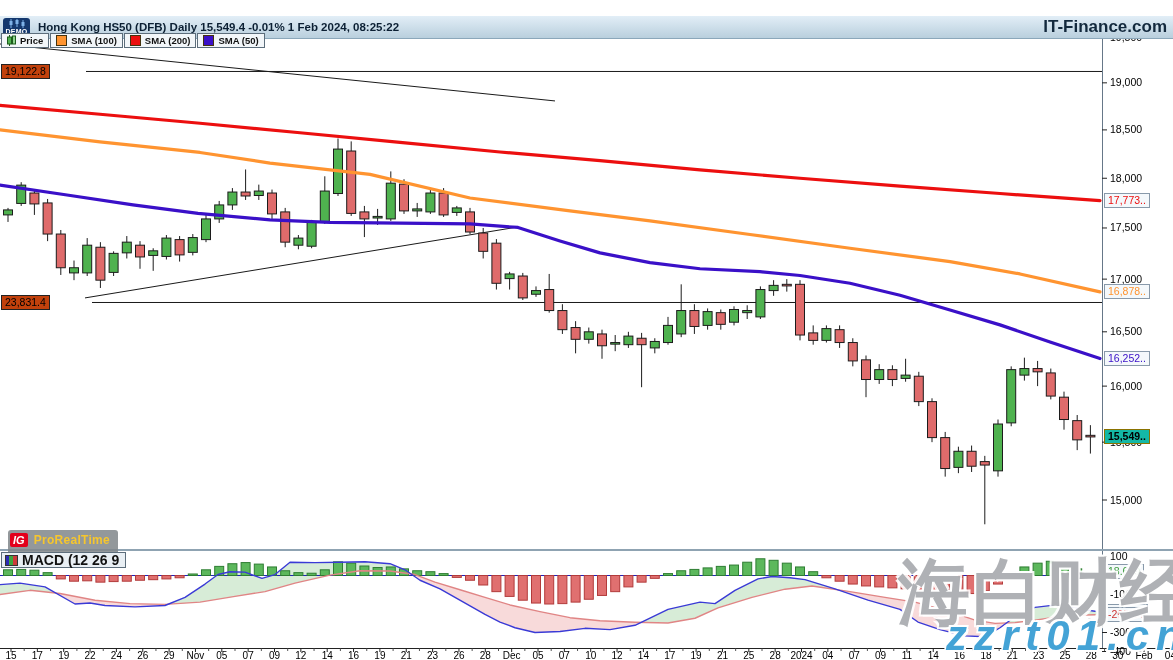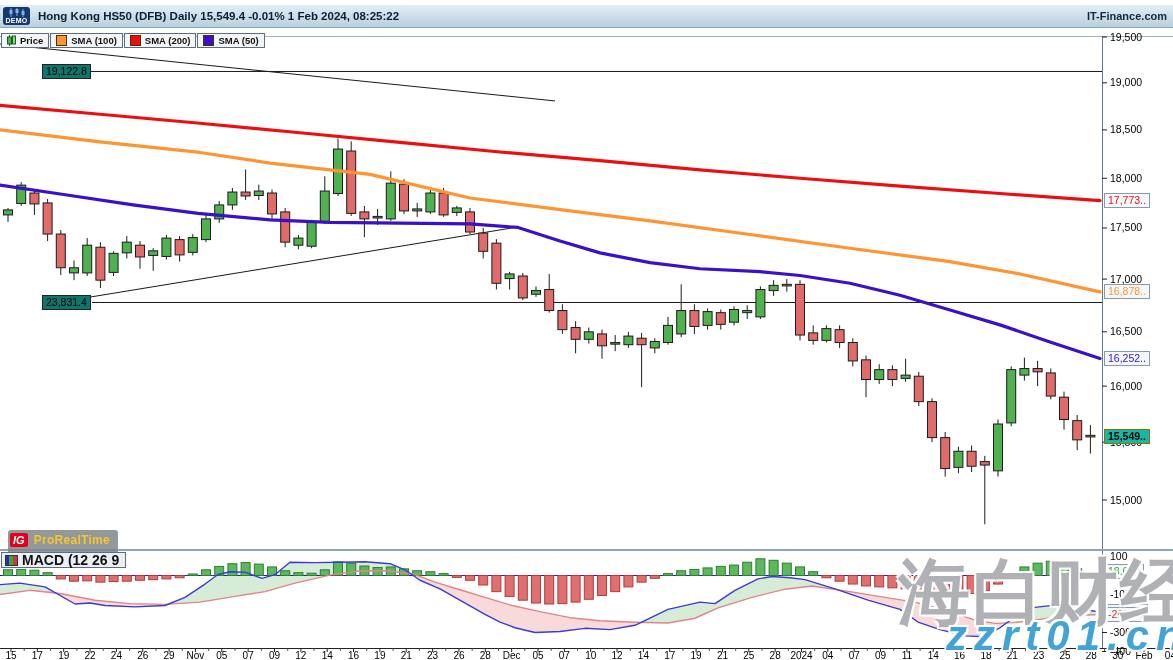--- a/index.html
+++ b/index.html
@@ -1,27 +1,27 @@
 <!DOCTYPE html>
 <html><head>
 <meta charset="utf-8">
 <style>
   html,body{margin:0;padding:0;background:#e8e8e8;}
   .app{position:relative;width:1173px;height:660px;background:#fff;overflow:hidden;
        font-family:"Liberation Sans",sans-serif;-webkit-font-smoothing:antialiased;}
   
-  .titlebar{position:absolute;left:0;top:5px;width:1173px;height:22px;z-index:6;
+  .titlebar{position:absolute;left:0;top:16px;width:1173px;height:22px;z-index:6;
     background:linear-gradient(#e2eef7,#b9cfdd);border-bottom:1px solid #8ba7ba;
     display:flex;align-items:center;}
   .demo-badge{position:relative;margin-left:3px;width:27px;height:18px;background:#15386e;
     border-radius:3px;display:flex;flex-direction:column;align-items:center;justify-content:flex-end;}
   .demo-badge .demo-txt{color:#fff;font-size:7px;font-weight:bold;line-height:8px;letter-spacing:.3px;}
   .demo-badge svg{position:absolute;top:1px;}
   .title{margin-left:8px;font-size:11.5px;font-weight:bold;color:#0b1f33;white-space:nowrap;}
-  .site{margin-left:auto;margin-right:6px;font-size:11px;font-weight:bold;color:#13293d;}
+  .site{margin-left:auto;margin-right:6px;font-size:17px;font-weight:bold;color:#13293d;}
   
   .legend{position:absolute;left:0;top:33px;width:1173px;height:15px;z-index:6;display:flex;}
   .chip{height:13px;display:flex;align-items:center;padding:0 5px;margin-left:1px;
     background:#f2f6f9;border:1px solid #5c6d7b;font-size:9.5px;font-weight:bold;color:#111;
     white-space:nowrap;}
   .chip .sw{width:9px;height:9px;margin-right:4px;border:1px solid #44330f;}
   .chip svg{margin-right:4px;}
   
   .prt-logo{position:absolute;left:8px;top:530px;z-index:4;height:19px;display:flex;align-items:center;
     background:rgba(128,134,138,.85);border-radius:3px;padding:0 8px 16px 2px;}
@@ -30,21 +30,21 @@
   .prt-logo .prt{color:#f6c62d;font-weight:bold;font-size:12px;letter-spacing:.3px;}
   .macd-tab{position:absolute;left:1px;top:552px;z-index:4;height:14px;display:flex;align-items:center;
     background:#e9eff4;border:1px solid #5c6d7b;padding:0 6px 0 3px;font-size:14px;font-weight:bold;color:#111;}
   .macd-ic{display:inline-block;width:11px;height:9px;margin-right:4px;
     background:linear-gradient(90deg,#2b2bb5 0 3px,#3da53d 3px 7px,#cc3a3a 7px 11px);border:1px solid #333;}
   
   .mbox{position:absolute;left:1104px;z-index:4;height:13px;line-height:13px;padding:0 3px;
     background:#f4f8fb;border:1px solid #8899aa;font-size:10.5px;white-space:nowrap;}
   .mbox.yellow{background:#14b8a6;border-color:#8a7200;color:#000;font-weight:bold;}
   .lbox{position:absolute;left:1px;z-index:4;height:13px;line-height:13px;padding:0 3px;
-    background:#0f766e;border:1px solid #222;font-size:10.5px;color:#000;margin-left:41px;}
+    background:#c2410c;border:1px solid #222;font-size:10.5px;color:#000;}
   
   .wm-cn{position:absolute;left:898px;top:549px;z-index:5;font-size:72px;font-weight:bold;
     color:rgba(155,158,162,.8);letter-spacing:2px;line-height:86px;
     text-shadow:2px 2px 0 rgba(255,255,255,.9),-2px -2px 0 rgba(255,255,255,.9),2px -2px 0 rgba(255,255,255,.9),-2px 2px 0 rgba(255,255,255,.9);
     pointer-events:none;white-space:nowrap;}
   .wm-url{position:absolute;left:946px;top:612px;z-index:5;font-size:42px;font-weight:bold;font-style:italic;
     color:rgba(58,158,212,.95);letter-spacing:7px;
     text-shadow:2px 2px 0 #fff,-2px -2px 0 #fff,2px -2px 0 #fff,-2px 2px 0 #fff;
     pointer-events:none;white-space:nowrap;}
   svg text{font-family:"Liberation Sans",sans-serif;}

